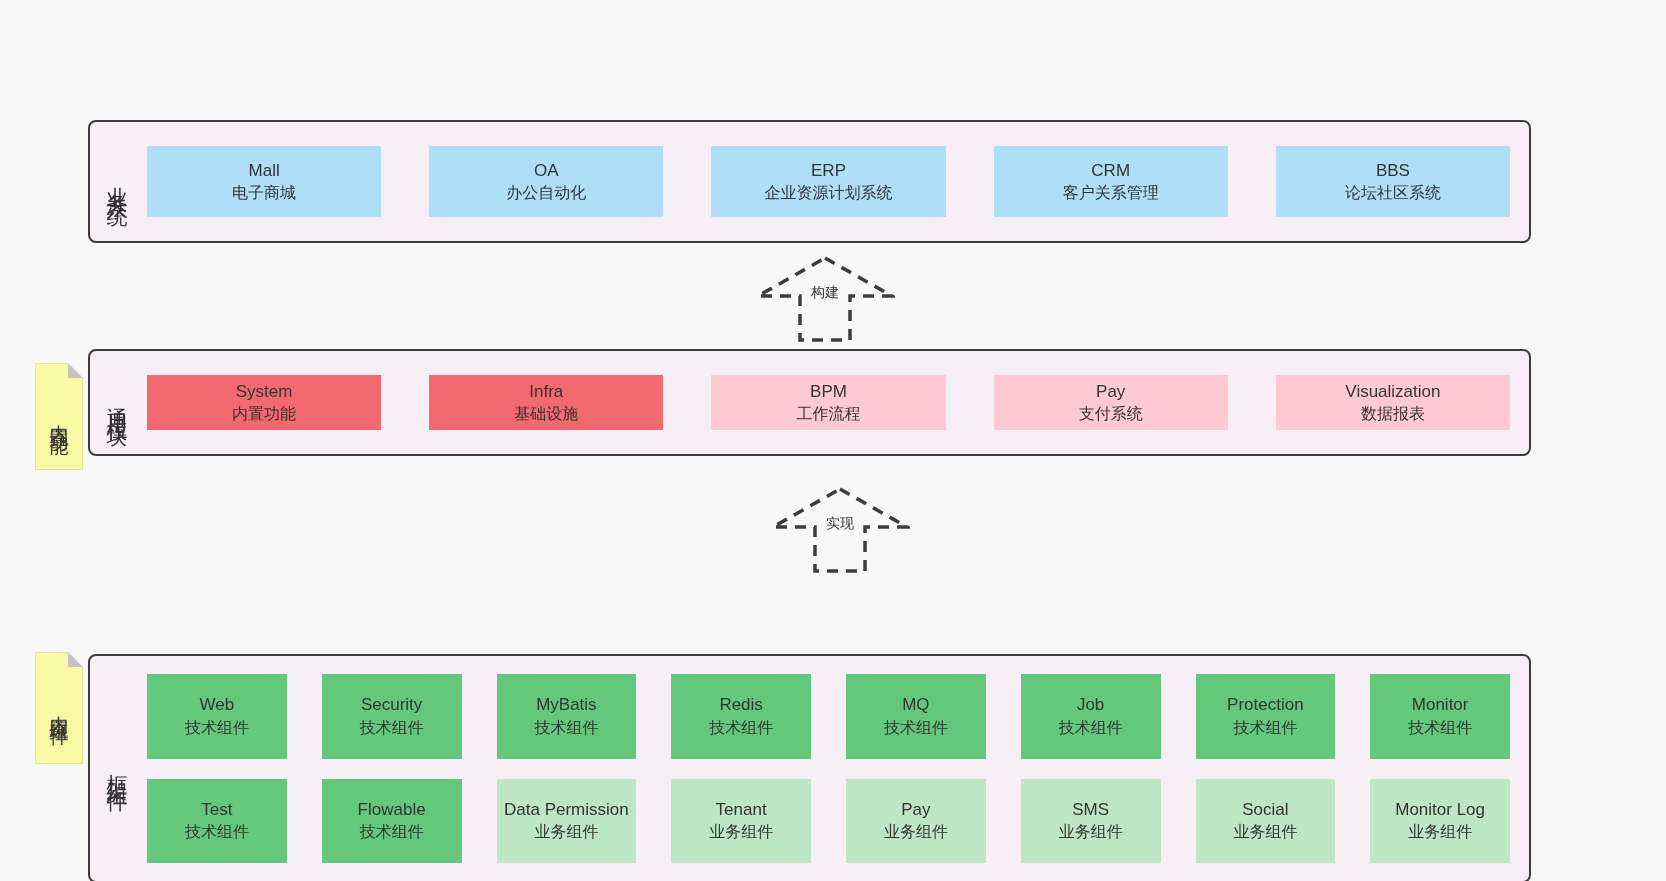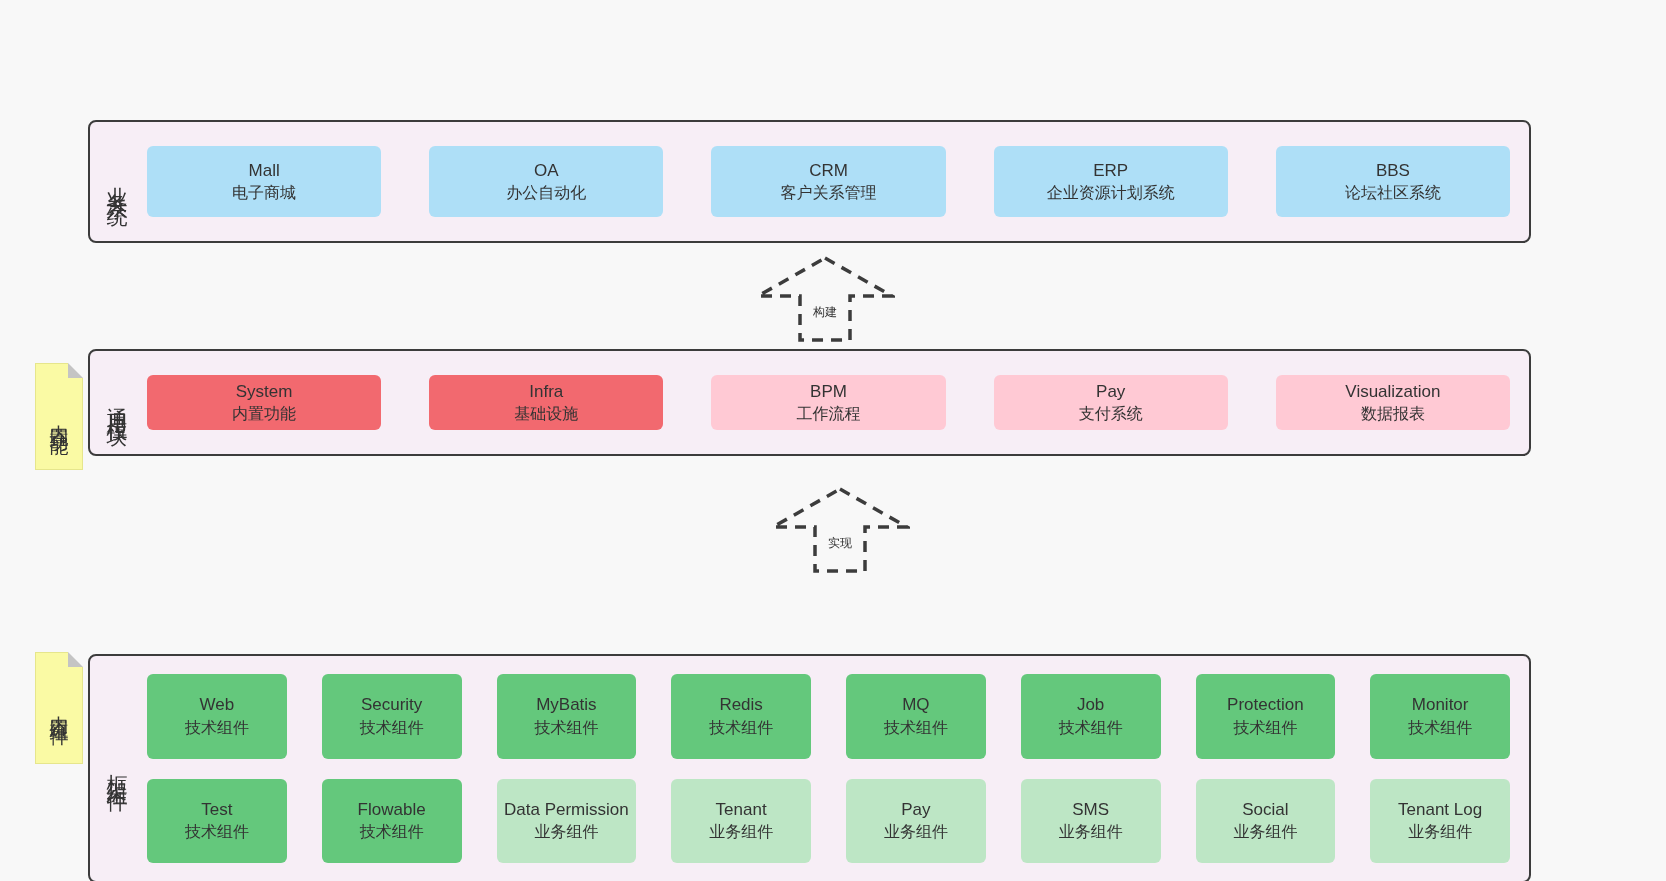--- a/index.html
+++ b/index.html
@@ -21,21 +21,21 @@
 
   .vlabel{position:absolute;left:13px;top:50%;transform:translateY(-50%);
           writing-mode:vertical-rl;text-orientation:upright;
           font-size:21px;letter-spacing:6px;color:var(--text);white-space:nowrap;}
 
   .row-6{position:absolute;left:57px;right:19px;top:24px;bottom:24px;display:flex;gap:48px;}
   .rows{position:absolute;left:57px;right:19px;top:18px;bottom:18px;
         display:flex;flex-direction:column;gap:20px;}
   .rows .row-8{flex:1;display:flex;gap:35px;}
 
-  .box{flex:1;border-radius:6px;display:flex;flex-direction:column;
+  .box{flex:1;border-radius:0;display:flex;flex-direction:column;
        justify-content:center;align-items:center;text-align:center;
        line-height:1.38;padding:4px 6px;}
   .box.blue{background:var(--blue);}
   .box.red{background:var(--red);}
   .box.pink{background:var(--pink);text-align:center;}
   .box.green{background:var(--green-dark);}
   .box.green-light{background:var(--green-light);}
   .box-name{font-size:17px;}
   .box-desc{font-size:16px;}
 
@@ -47,47 +47,47 @@
   #sticky-components{left:35px;top:652px;height:112px;}
   .sticky-text{writing-mode:vertical-rl;text-orientation:upright;
                font-size:19px;letter-spacing:4px;color:var(--text);white-space:nowrap;}
 
   .arrow{position:absolute;width:140px;height:88px;}
   #arrow-build{left:755px;top:255px;}
   #arrow-implement{left:770px;top:486px;}
   .arrow svg{position:absolute;inset:0;width:100%;height:100%;}
   .arrow-path{fill:none;stroke:var(--section-border);stroke-width:3.5;
               stroke-dasharray:11 8;}
-  .arrow-label{position:absolute;left:50%;top:48px;transform:translateX(-50%);
-               background:var(--page-bg);padding:1px 4px;font-size:12px;color:var(--text);
+  .arrow-label{position:absolute;left:50%;top:28px;transform:translateX(-50%);
+               background:var(--page-bg);padding:1px 4px;font-size:14px;color:var(--text);
                white-space:nowrap;font-family:Liberation Serif, serif;}
 </style>
 </head>
 <body>
 
 <div class="canvas">
 
   <section class="panel" id="panel-business">
     <div class="vlabel">业务系统</div>
     <div class="row-6">
         <div class="box blue">
           <div class="box-name">Mall</div>
           <div class="box-desc">电子商城</div>
         </div>
         <div class="box blue">
           <div class="box-name">OA</div>
           <div class="box-desc">办公自动化</div>
         </div>
         <div class="box blue">
+          <div class="box-name">ERP</div>
+          <div class="box-desc">企业资源计划系统</div>
+        </div>
+        <div class="box blue">
           <div class="box-name">CRM</div>
           <div class="box-desc">客户关系管理</div>
-        </div>
-        <div class="box blue">
-          <div class="box-name">ERP</div>
-          <div class="box-desc">企业资源计划系统</div>
         </div>
         <div class="box blue">
           <div class="box-name">BBS</div>
           <div class="box-desc">论坛社区系统</div>
         </div>
       </div>
   </section>
 
   <div class="arrow" id="arrow-build">
     <svg viewBox="0 0 140 88">
@@ -197,20 +197,20 @@
           </div>
           <div class="box green-light">
             <div class="box-name">SMS</div>
             <div class="box-desc">业务组件</div>
           </div>
           <div class="box green-light">
             <div class="box-name">Social</div>
             <div class="box-desc">业务组件</div>
           </div>
           <div class="box green-light">
-            <div class="box-name">Tenant Log</div>
+            <div class="box-name">Monitor Log</div>
             <div class="box-desc">业务组件</div>
           </div>
         </div>
     </div>
   </section>
 
 </div>
 
 </body></html>

